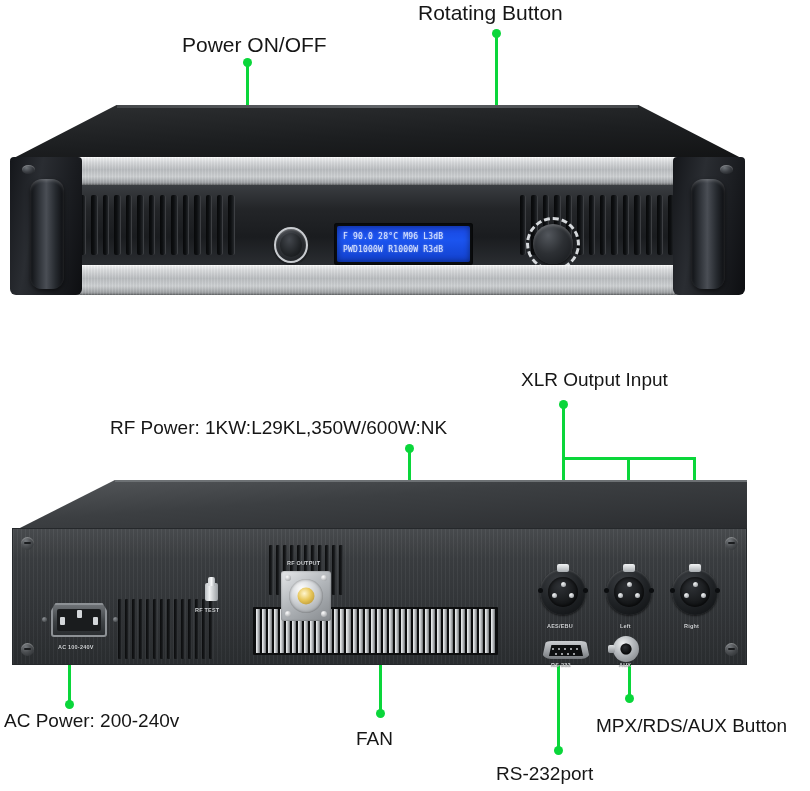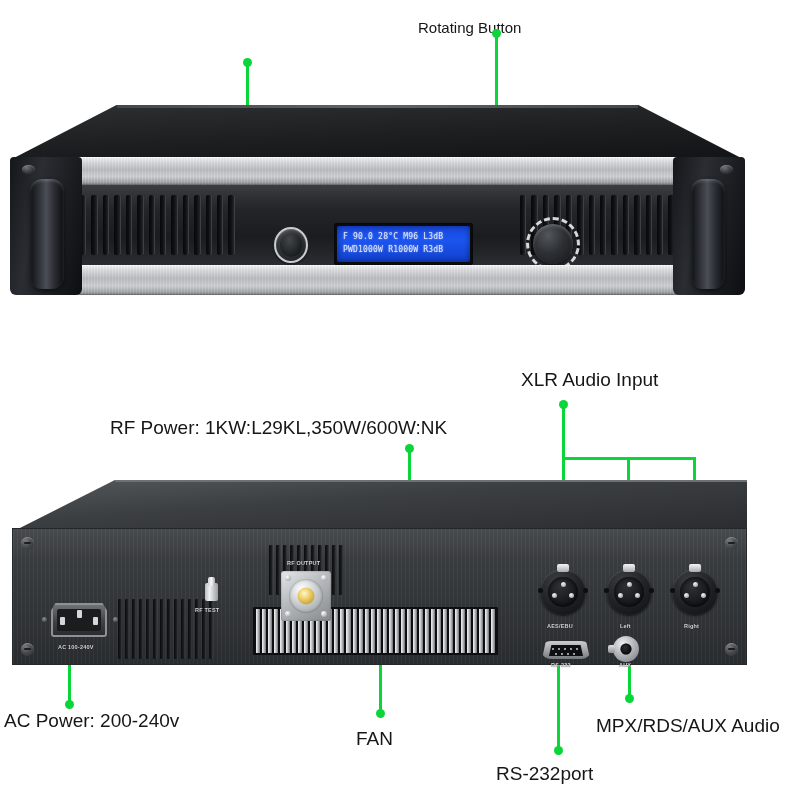--- a/index.html
+++ b/index.html
@@ -448,22 +448,23 @@
   #aux-jack .aux-tab {
     position:absolute; left:-5px; top: 9px; width:7px;height:8px;border-radius:2px;
     background: linear-gradient(180deg,#dfe2e4,#8d9195);
   }
 </style>
 </head>
 <body>
 
 <div id="stage">
 
-
-  <div class="callout-label" id="lbl-rotating" style="left:418px; top:20px; font-size:15px;">Rotating Button</div>
+  <div class="callout-label" id="lbl-power" style="left:182px; top:34px; font-size:21px;">Power ON/OFF</div>
+
+  <div class="callout-label" id="lbl-rotating" style="left:418px; top:2px; font-size:21px;">Rotating Button</div>
 
   <div class="lead-dot" style="left:243px; top:58px;"></div>
   <div class="lead-v" style="left:246px; top:62px; height:156px;"></div>
 
   <div class="lead-dot" style="left:492px; top:29px;"></div>
   <div class="lead-v" style="left:495px; top:33px; height:186px;"></div>
 
   <div id="front-unit">
 
     <div class="front-lid">
@@ -547,29 +548,29 @@
         <div class="alu-bar bottom">
           <div class="alu-brush"></div>
         </div>
 
       </div>
     </div>
   </div>
 
   <div class="callout-label" id="lbl-rf-output" style="left:110px; top:418px; font-size:19px;">RF Power: 1KW:L29KL,350W/600W:NK</div>
 
-  <div class="callout-label" id="lbl-xlr" style="left:521px; top:370px; font-size:19px;">XLR Audio Input</div>
+  <div class="callout-label" id="lbl-xlr" style="left:521px; top:370px; font-size:19px;">XLR Output Input</div>
 
   <div class="callout-label" id="lbl-ac-power" style="left:4px; top:711px; font-size:19px;">AC Power: 200-240v</div>
 
   <div class="callout-label" id="lbl-fan" style="left:356px; top:729px; font-size:19px;">FAN</div>
 
   <div class="callout-label" id="lbl-rs232" style="left:496px; top:764px; font-size:19px;">RS-232port</div>
 
-  <div class="callout-label" id="lbl-mpx" style="left:596px; top:716px; font-size:19px;">MPX/RDS/AUX Audio</div>
+  <div class="callout-label" id="lbl-mpx" style="left:596px; top:716px; font-size:19px;">MPX/RDS/AUX Button</div>
 
   <div class="lead-dot" style="left:405px; top:444px;"></div>
   <div class="lead-v" style="left:408px; top:448px; height:99px;"></div>
 
   <div class="lead-dot" style="left:559px; top:400px;"></div>
   <div class="lead-v" style="left:562px; top:404px; height:55px;"></div>
   <div class="lead-h" style="left:562px; top:457px; width:134px;"></div>
   <div class="lead-v" style="left:562px; top:457px; height:86px;"></div>
   <div class="lead-v" style="left:627px; top:457px; height:86px;"></div>
   <div class="lead-v" style="left:693px; top:457px; height:86px;"></div>

